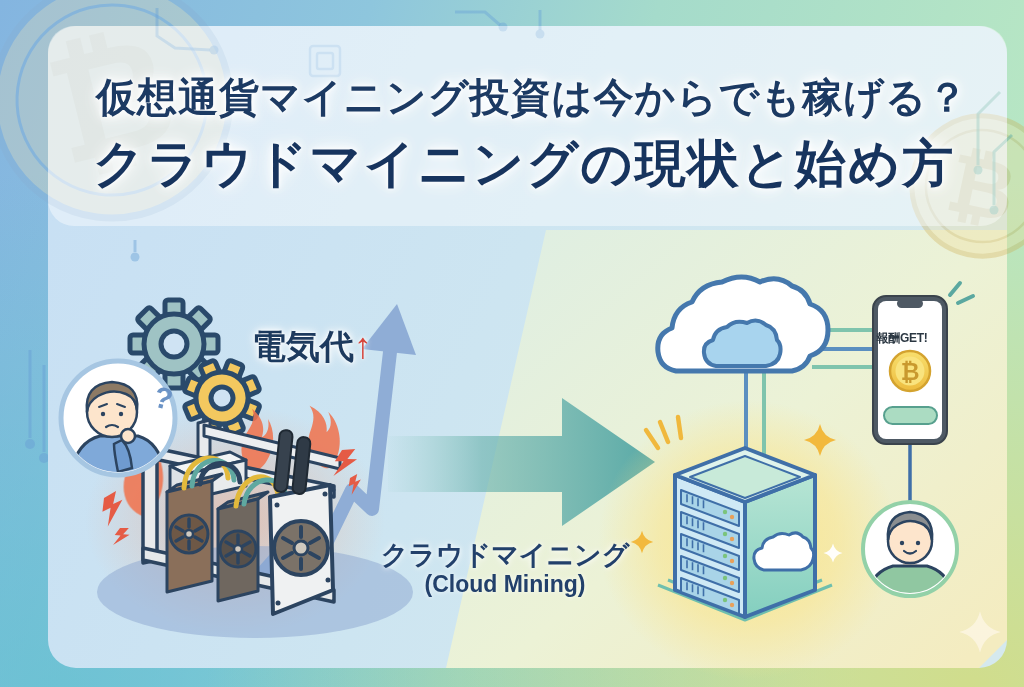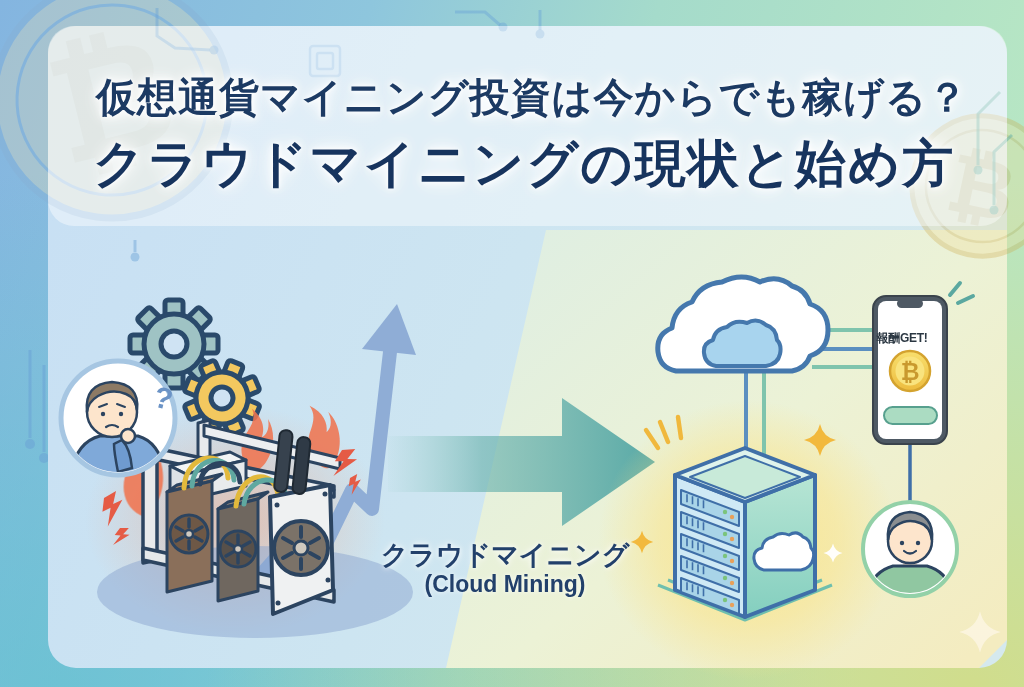--- a/index.html
+++ b/index.html
@@ -399,19 +399,22 @@
             <circle cx="918" cy="543" r="2.2" fill="#2c4460"></circle>
         <path d="M 904 551 Q 910 556 916 551" stroke="#2c4460" stroke-width="2.2" fill="none" stroke-linecap="round"></path>
       </g>
     </g>
   </g>
 </svg>
 
 <div class="txt title-line1">仮想通貨マイニング投資は今からでも稼げる？</div>
 <div class="txt title-line2">クラウドマイニングの現状と始め方</div>
 
+<div class="txt elec-label">
+  <span>電気代</span><span class="elec-arrow">↑</span>
+</div>
 
 <div class="txt center-en">(Cloud Mining)</div>
 <div class="txt center-jp">クラウドマイニング</div>
 
 <div class="txt reward-text">報酬GET!</div>
 
 </div>
 
 </body></html>

